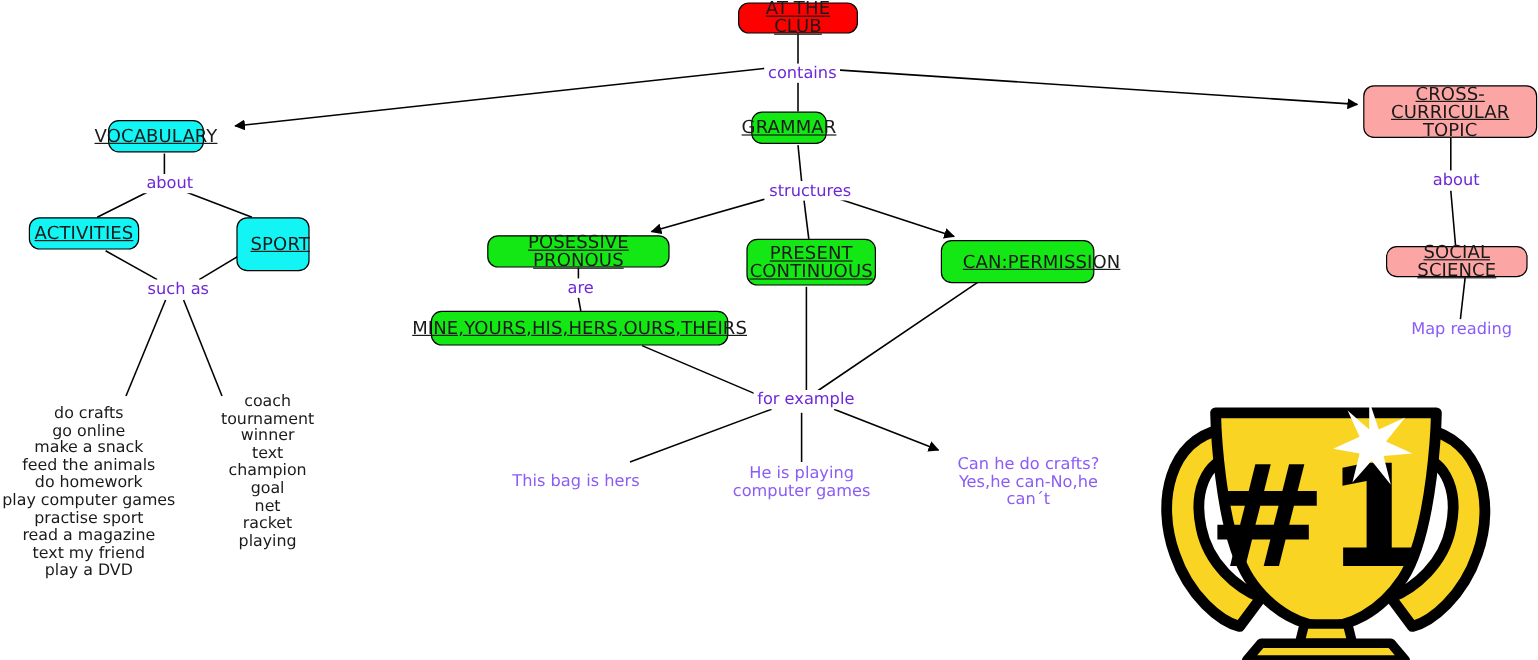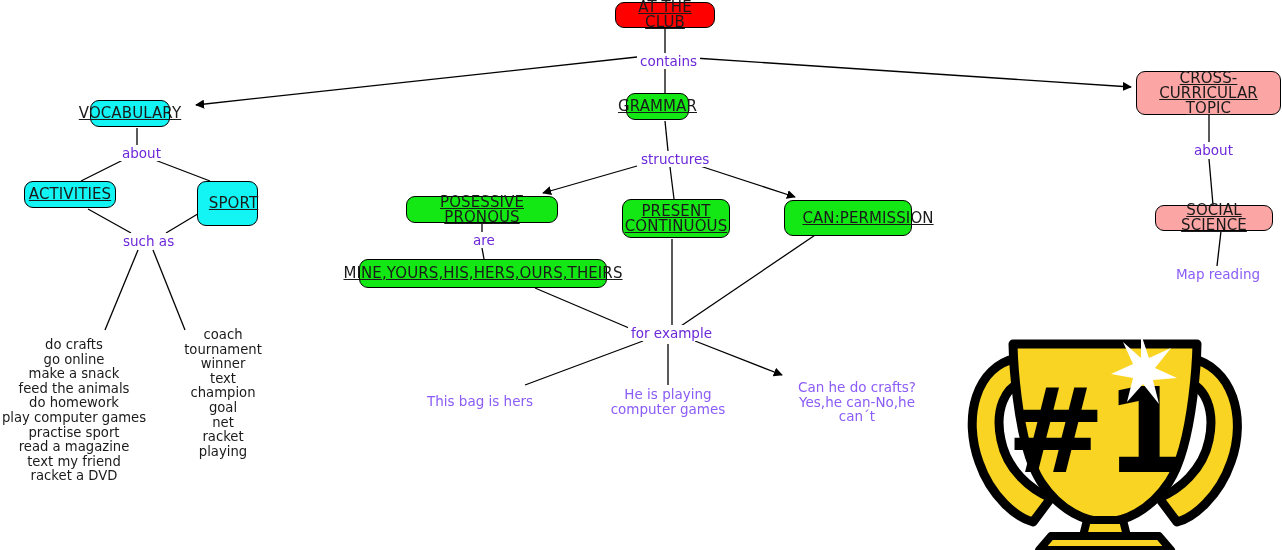--- a/index.html
+++ b/index.html
@@ -191,21 +191,21 @@
   <div class="leaf-list" style="left:0px; top:338px; width:148px;">
     <div>do crafts</div>
     <div>go online</div>
     <div>make a snack</div>
     <div>feed the animals</div>
     <div>do homework</div>
     <div>play computer games</div>
     <div>practise sport</div>
     <div>read a magazine</div>
     <div>text my friend</div>
-    <div>racket a DVD</div>
+    <div>play a DVD</div>
   </div>
 
   <div class="leaf-list" style="left:166px; top:328px; width:114px;">
     <div>coach</div>
     <div>tournament</div>
     <div>winner</div>
     <div>text</div>
     <div>champion</div>
     <div>goal</div>
     <div>net</div>

